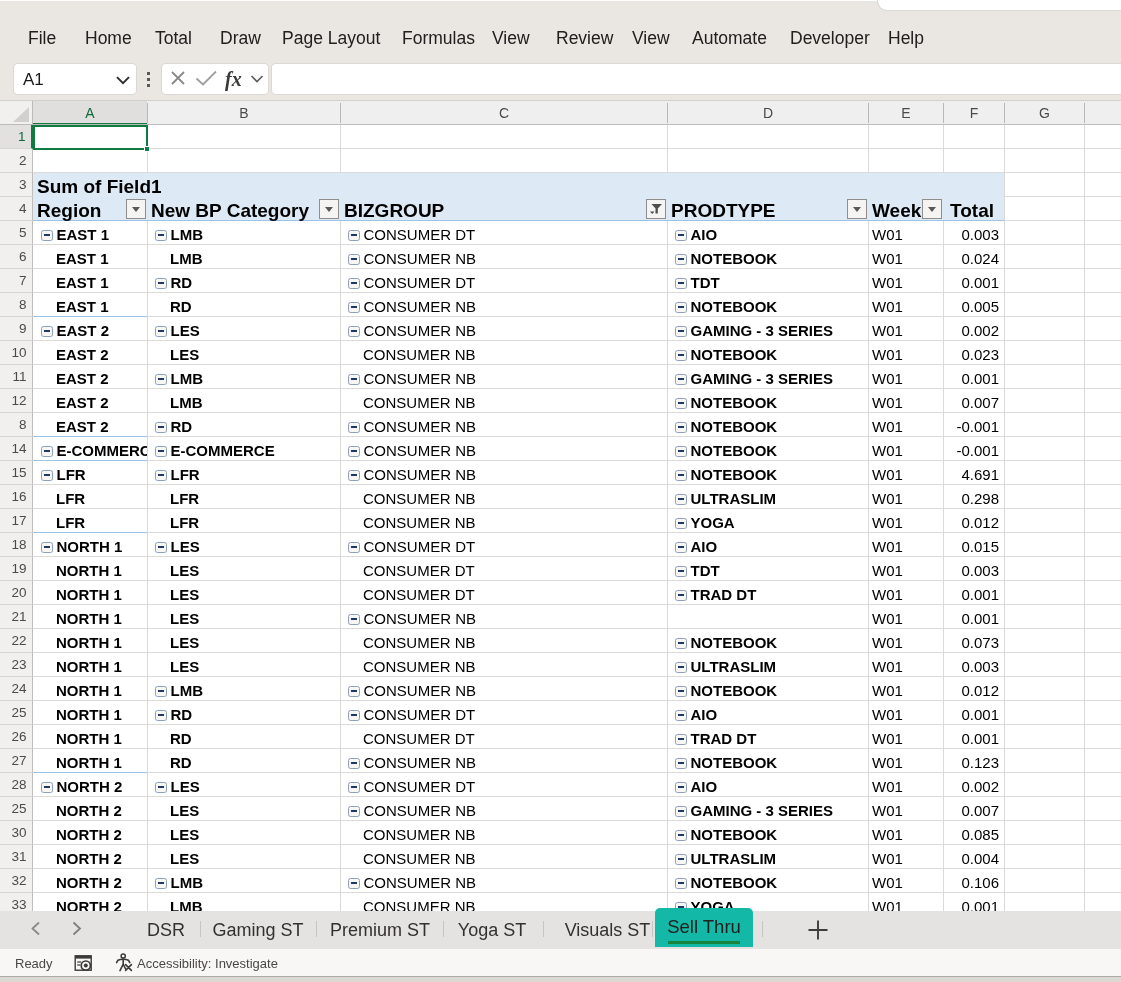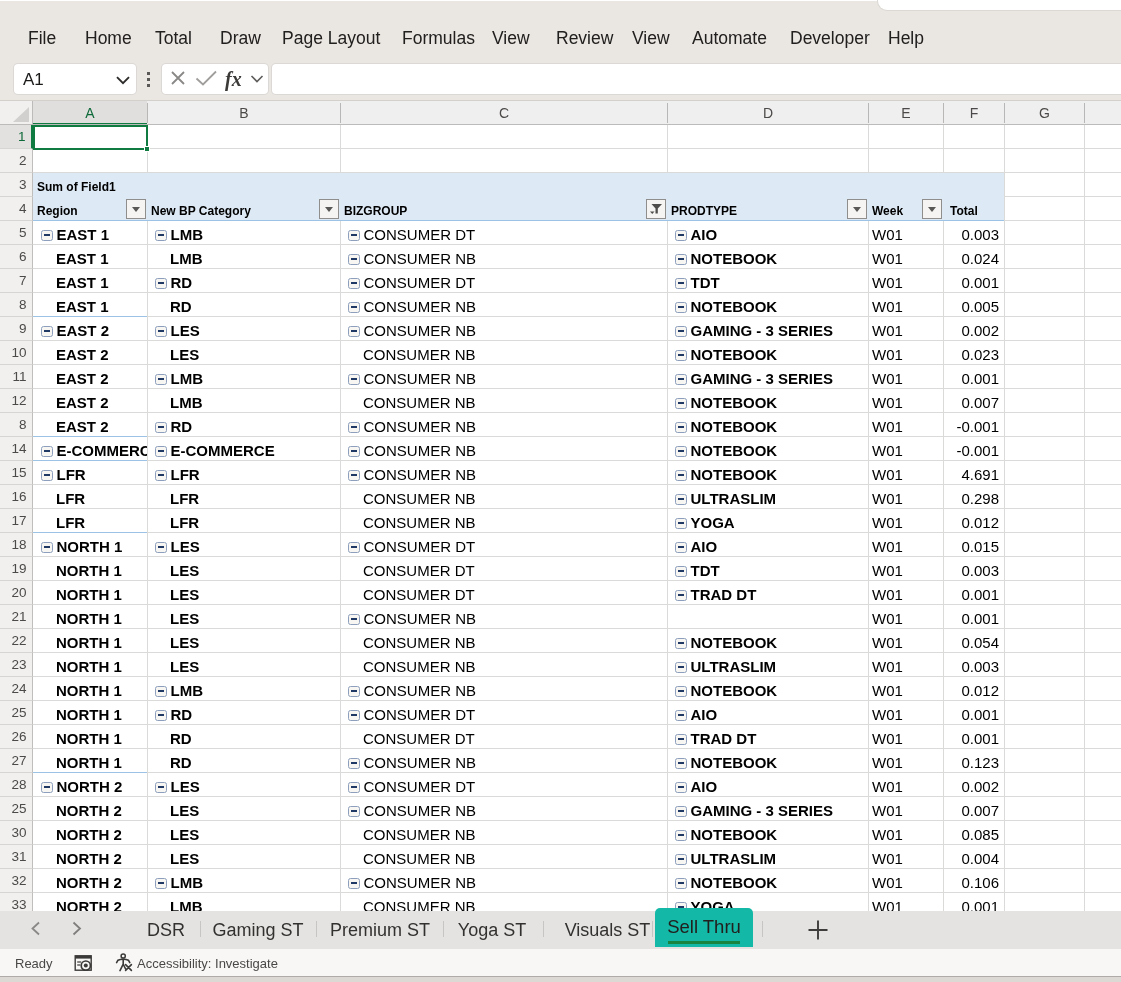--- a/index.html
+++ b/index.html
@@ -29,21 +29,21 @@
 .rh{position:absolute;left:0;width:33px;background:#f1f0ef;border-right:1px solid #c0bebc;border-bottom:1px solid #d7d5d3;font-size:13.5px;color:#4c4a48;text-align:right;padding-right:5.5px;line-height:23px}
 #rh1{background:#e2e1e0;border-right:2px solid #0f7b41;color:#0e6a39}
 
 .vln{position:absolute;top:24px;width:1px;height:786px;background:#dadad9}
 #cellbg{position:absolute;left:33px;top:24px;width:1088px;height:786px;
  background-image:repeating-linear-gradient(to bottom,transparent 0px,transparent 23px,#dadad9 23px,#dadad9 24px)}
 
 #pblue{position:absolute;left:33px;top:72px;width:971px;height:48px;background:#dde9f4;border-bottom:1px solid #9cc3e5}
 .gline{position:absolute;left:33px;width:114px;height:1px;background:#9cc3e5}
 .cell{position:absolute;height:24px;line-height:23px;padding-top:2px;font-size:15px;color:#000;white-space:nowrap;overflow:hidden}
-.hc{line-height:22px;padding-top:3px;font-size:12px}
+.hc{line-height:22px;padding-top:3px;font-size:19px}
 .b{font-weight:700}
 .btn{display:inline-block;width:11.5px;height:11.5px;border:1px solid #8d9fbd;border-radius:2.5px;background:#f7f6f2;vertical-align:-1px;margin-right:4px;position:relative;box-sizing:border-box}
 .btn i{position:absolute;left:1.6px;top:3.9px;width:6.2px;height:1.8px;background:#1f3864}
 .sp{display:inline-block;width:15px}
 .num{text-align:right;padding-right:5px}
 .hdrbtn{position:absolute;width:20px;height:20px;background:#f5f4f3;border:1px solid #908e8c;top:2px}
 .hdrbtn .tri{position:absolute;left:4.5px;top:7px;width:0;height:0;border-left:4.8px solid transparent;border-right:4.8px solid transparent;border-top:5.8px solid #5a5856}
 
 #sel{position:absolute;left:33px;top:24px;width:115px;height:25px;border:2px solid #0f7b41}
 #fillh{position:absolute;left:144px;top:45px;width:6px;height:6px;background:#0f7b41;border:1px solid #fff}
@@ -289,21 +289,21 @@
 <div class="cell b" style="left:41px;top:504px;width:106px"><span class="sp"></span>NORTH 1</div>
 <div class="cell b" style="left:155px;top:504px;width:185px"><span class="sp"></span>LES</div>
 <div class="cell" style="left:348px;top:504px;width:319px"><span class="btn"><i></i></span>CONSUMER NB</div>
 <div class="cell" style="left:872px;top:504px;width:71px">W01</div>
 <div class="cell num" style="left:943px;top:504px;width:61px">0.001</div>
 <div class="cell b" style="left:41px;top:528px;width:106px"><span class="sp"></span>NORTH 1</div>
 <div class="cell b" style="left:155px;top:528px;width:185px"><span class="sp"></span>LES</div>
 <div class="cell" style="left:348px;top:528px;width:319px"><span class="sp"></span>CONSUMER NB</div>
 <div class="cell b" style="left:675px;top:528px;width:193px"><span class="btn"><i></i></span>NOTEBOOK</div>
 <div class="cell" style="left:872px;top:528px;width:71px">W01</div>
-<div class="cell num" style="left:943px;top:528px;width:61px">0.054</div>
+<div class="cell num" style="left:943px;top:528px;width:61px">0.073</div>
 <div class="cell b" style="left:41px;top:552px;width:106px"><span class="sp"></span>NORTH 1</div>
 <div class="cell b" style="left:155px;top:552px;width:185px"><span class="sp"></span>LES</div>
 <div class="cell" style="left:348px;top:552px;width:319px"><span class="sp"></span>CONSUMER NB</div>
 <div class="cell b" style="left:675px;top:552px;width:193px"><span class="btn"><i></i></span>ULTRASLIM</div>
 <div class="cell" style="left:872px;top:552px;width:71px">W01</div>
 <div class="cell num" style="left:943px;top:552px;width:61px">0.003</div>
 <div class="cell b" style="left:41px;top:576px;width:106px"><span class="sp"></span>NORTH 1</div>
 <div class="cell b" style="left:155px;top:576px;width:185px"><span class="btn"><i></i></span>LMB</div>
 <div class="cell" style="left:348px;top:576px;width:319px"><span class="btn"><i></i></span>CONSUMER NB</div>
 <div class="cell b" style="left:675px;top:576px;width:193px"><span class="btn"><i></i></span>NOTEBOOK</div>

